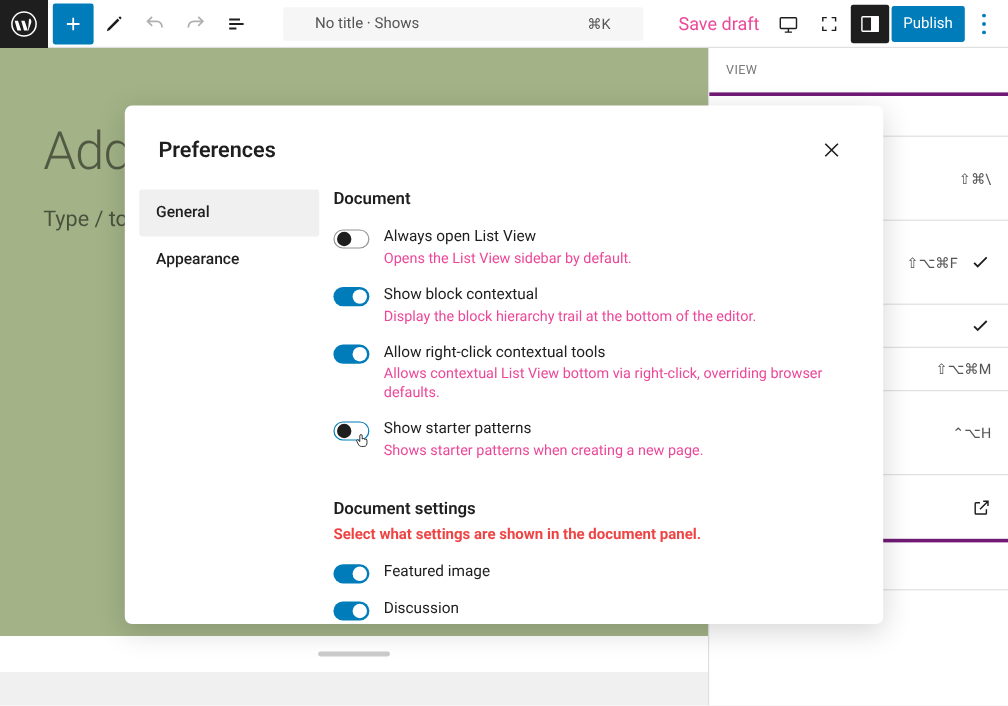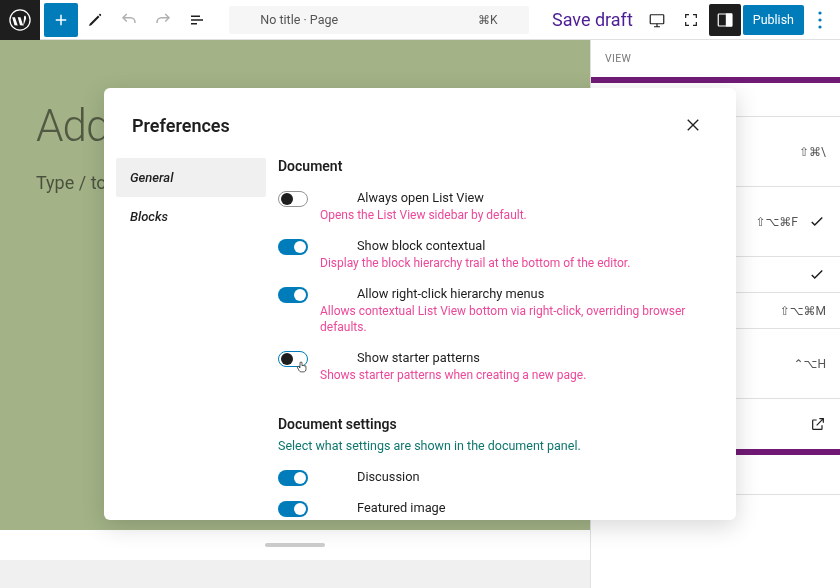--- a/index.html
+++ b/index.html
@@ -10,65 +10,65 @@
   .topbar { display: flex; align-items: center; height: 40px; background: #fff; border-bottom: 1px solid #e0e0e0; }
   .wp-logo { width: 40px; height: 40px; background: #1e1e1e; color: #fff; display: flex; align-items: center; justify-content: center; }
   .wp-logo svg { width: 22px; height: 22px; fill: #fff; }
   .add-block { width: 34px; height: 34px; margin-left: 4px; background: #007cba; color: #fff; display: flex; align-items: center; justify-content: center; border-radius: 2px; }
   .tool-icon { width: 34px; height: 40px; display: flex; align-items: center; justify-content: center; color: #1e1e1e; }
   .tool-icon svg { width: 18px; height: 18px; }
   .tool-icon.dim { color: #b0b0b0; }
   .doc-title { flex: 0 0 auto; margin: 0 auto; display: flex; align-items: center; justify-content: center; gap: 140px; background: #f6f6f7; border-radius: 2px; padding: 0 12px; height: 28px; color: #555; font-size: 12.5px; width: 300px; }
   .doc-title .kbd { font-size: 12px; color: #555; }
   .spacer-flex { flex: 1; }
-  .save-draft { font-size: 18px; color: #4c1d95; padding: 0 8px; }
+  .save-draft { font-size: 15px; color: #ec4899; padding: 0 8px; }
   .right-tools { display: flex; align-items: center; gap: 2px; padding-right: 6px; }
   .sq-btn { width: 32px; height: 32px; display: flex; align-items: center; justify-content: center; border-radius: 2px; }
   .sq-btn.dark { background: #1e1e1e; color: #fff; }
   .publish { background: #007cba; color: #fff; font-size: 12.5px; padding: 0 10px; height: 30px; display: flex; align-items: center; border-radius: 2px; text-align: right; }
   .kebab { width: 28px; height: 32px; display: flex; align-items: center; justify-content: center; color: #007cba; }
 
   
   .canvas { position: absolute; top: 40px; left: 0; width: 590px; height: 520px; background: #a3b387; padding: 60px 36px; }
   .canvas h1 { font-size: 44px; color: rgba(0,0,0,0.5); font-weight: 300; letter-spacing: -1px; }
   .canvas .prompt { margin-top: 20px; color: rgba(0,0,0,0.55); font-size: 18px; }
   .canvas-bot { position: absolute; bottom: 0; left: 0; right: 0; height: 30px; background: #fff; display: flex; align-items: center; justify-content: center; }
   .canvas-bot .bar { width: 60px; height: 4px; background: #ccc; border-radius: 2px; }
 
   
   .right-panel { position: absolute; top: 40px; right: 0; width: 250px; bottom: 0; background: #fff; border-left: 1px solid #e0e0e0; font-size: 12.5px; color: #1e1e1e; overflow: hidden; }
-  .rp-section { border-bottom: 6px solid #701a75; padding: 12px 14px; position: relative; }
+  .rp-section { border-bottom: 3px solid #701a75; padding: 12px 14px; position: relative; }
   .rp-label { color: #787878; font-size: 10.5px; letter-spacing: 0.3px; text-transform: uppercase; }
   .rp-row { display: flex; align-items: center; justify-content: space-between; padding: 10px 14px; border-bottom: 1px solid #e0e0e0; }
   .rp-row .shortcut { color: #555; font-size: 12px; }
   .check { width: 18px; height: 18px; }
   .rp-tall { height: 70px; }
   .external-icon { position: absolute; right: 14px; top: 50%; transform: translateY(-50%); }
 
   
   .modal { position: absolute; top: 88px; left: 104px; width: 632px; height: 432px; background: #fff; border-radius: 6px; box-shadow: 0 6px 24px rgba(0,0,0,0.16); display: flex; flex-direction: column; overflow: hidden; }
   .modal-header { display: flex; align-items: center; justify-content: space-between; padding: 22px 28px 14px; }
   .modal-header h2 { font-size: 18px; font-weight: 600; color: #1e1e1e; }
   .close-btn { width: 30px; height: 30px; display: flex; align-items: center; justify-content: center; color: #1e1e1e; cursor: pointer; }
   .modal-body { flex: 1; display: flex; overflow: hidden; }
-  .tabs { width: 162px; padding: 4px 0 0 12px; font-style: italic; }
+  .tabs { width: 162px; padding: 4px 0 0 12px; }
   .tab { padding: 12px 14px; font-size: 13px; color: #1e1e1e; border-radius: 2px; font-weight: 500; cursor: pointer; }
   .tab.active { background: #f0f0f0; }
   .content { flex: 1; padding: 0 24px 0 12px; overflow-y: auto; }
   .content h3 { font-size: 14px; font-weight: 600; margin: 4px 0 16px; color: #1e1e1e; }
   .content h3.sect2 { margin-top: 32px; }
-  .sub { font-size: 12.5px; color: #0f766e; margin-bottom: 16px; margin-top: -10px; }
+  .sub { font-size: 12.5px; color: #ef4444; margin-bottom: 16px; margin-top: -10px; font-weight: bold; }
   .opt { display: flex; gap: 12px; margin-bottom: 14px; align-items: flex-start; }
   .toggle { flex: 0 0 30px; width: 30px; height: 16px; border-radius: 9px; position: relative; margin-top: 1px; cursor: pointer; }
   .toggle.on { background: #007cba; }
   .toggle.off { background: #fff; border: 1px solid #949494; }
   .toggle .knob { position: absolute; width: 12px; height: 12px; border-radius: 50%; top: 2px; }
   .toggle.on .knob { background: #fff; right: 2px; }
   .toggle.off .knob { background: #1e1e1e; left: 2px; top: 1px; }
-  .opt-text .lbl { font-size: 12.8px; color: #1e1e1e; margin-left: 37px; }
+  .opt-text .lbl { font-size: 12.8px; color: #1e1e1e; }
   .opt-text .desc { font-size: 12px; color: #ec4899; margin-top: 2px; line-height: 1.4; }
   .cursor-hand { position: absolute; width: 16px; height: 18px; pointer-events: none; }
   svg { display: block; }
 </style>
 </head>
 <body>
 
 <div class="topbar">
   <div class="wp-logo">
     <svg viewBox="0 0 24 24">
@@ -99,21 +99,21 @@
         <path d="M20 9H10a6 6 0 00-6 6v1"></path>
       </svg>
   </div>
   <div class="tool-icon">
     <svg viewBox="0 0 24 24" fill="none" stroke="currentColor" stroke-width="2">
         <path d="M4 7h12M4 12h16M4 17h8"></path>
       </svg>
   </div>
   <div class="spacer-flex"></div>
   <div class="doc-title">
-    <span>No title · Page</span>
+    <span>No title · Shows</span>
     <span class="kbd">⌘K</span>
   </div>
   <div class="spacer-flex"></div>
   <div class="save-draft">Save draft</div>
   <div class="right-tools">
     <div class="sq-btn">
       <svg width="18" height="18" viewBox="0 0 24 24" fill="none" stroke="#1e1e1e" stroke-width="1.6">
           <rect x="3" y="5" width="18" height="12" rx="1"></rect>
           <path d="M8 21h8M12 17v4"></path>
         </svg>
@@ -202,21 +202,21 @@
     <h2>Preferences</h2>
     <div class="close-btn">
       <svg width="18" height="18" viewBox="0 0 24 24" fill="none" stroke="#1e1e1e" stroke-width="1.8">
           <path d="M5 5l14 14M19 5L5 19"></path>
         </svg>
     </div>
   </div>
   <div class="modal-body">
     <div class="tabs">
       <div class="tab active">General</div>
-      <div class="tab">Blocks</div>
+      <div class="tab">Appearance</div>
     </div>
     <div class="content">
       <h3>Document</h3>
 
       <div class="opt">
         <div class="toggle off">
             <div class="knob"></div>
           </div>
         <div class="opt-text">
           <div class="lbl">Always open List View</div>
@@ -232,21 +232,21 @@
           <div class="lbl">Show block contextual</div>
           <div class="desc">Display the block hierarchy trail at the bottom of the editor.</div>
         </div>
       </div>
 
       <div class="opt">
         <div class="toggle on">
             <div class="knob"></div>
           </div>
         <div class="opt-text">
-          <div class="lbl">Allow right-click hierarchy menus</div>
+          <div class="lbl">Allow right-click contextual tools</div>
           <div class="desc">Allows contextual List View bottom via right-click, overriding browser defaults.</div>
         </div>
       </div>
 
       <div class="opt" style="position:relative">
         <div class="toggle off" style="border-color:#007cba">
             <div class="knob"></div>
           </div>
         <svg class="cursor-hand" style="left:16px;top:8px" viewBox="0 0 24 24" fill="#fff" stroke="#000" stroke-width="1">
             <path d="M9 11V6a1.5 1.5 0 013 0v4l1-.3a1.2 1.2 0 012 .8l1-.2a1.2 1.2 0 011.8 1l.2 3c0 3-1 5-4 5h-3c-2 0-3-1-4-3l-2-4a1.2 1.2 0 012-1l2 2z"></path>
@@ -258,27 +258,27 @@
       </div>
 
       <h3 class="sect2">Document settings</h3>
       <div class="sub">Select what settings are shown in the document panel.</div>
 
       <div class="opt">
         <div class="toggle on">
             <div class="knob"></div>
           </div>
         <div class="opt-text">
+            <div class="lbl">Featured image</div>
+          </div>
+      </div>
+      <div class="opt">
+        <div class="toggle on">
+            <div class="knob"></div>
+          </div>
+        <div class="opt-text">
             <div class="lbl">Discussion</div>
           </div>
       </div>
-      <div class="opt">
-        <div class="toggle on">
-            <div class="knob"></div>
-          </div>
-        <div class="opt-text">
-            <div class="lbl">Featured image</div>
-          </div>
-      </div>
 
     </div>
   </div>
 </div>
 
 </body></html>

